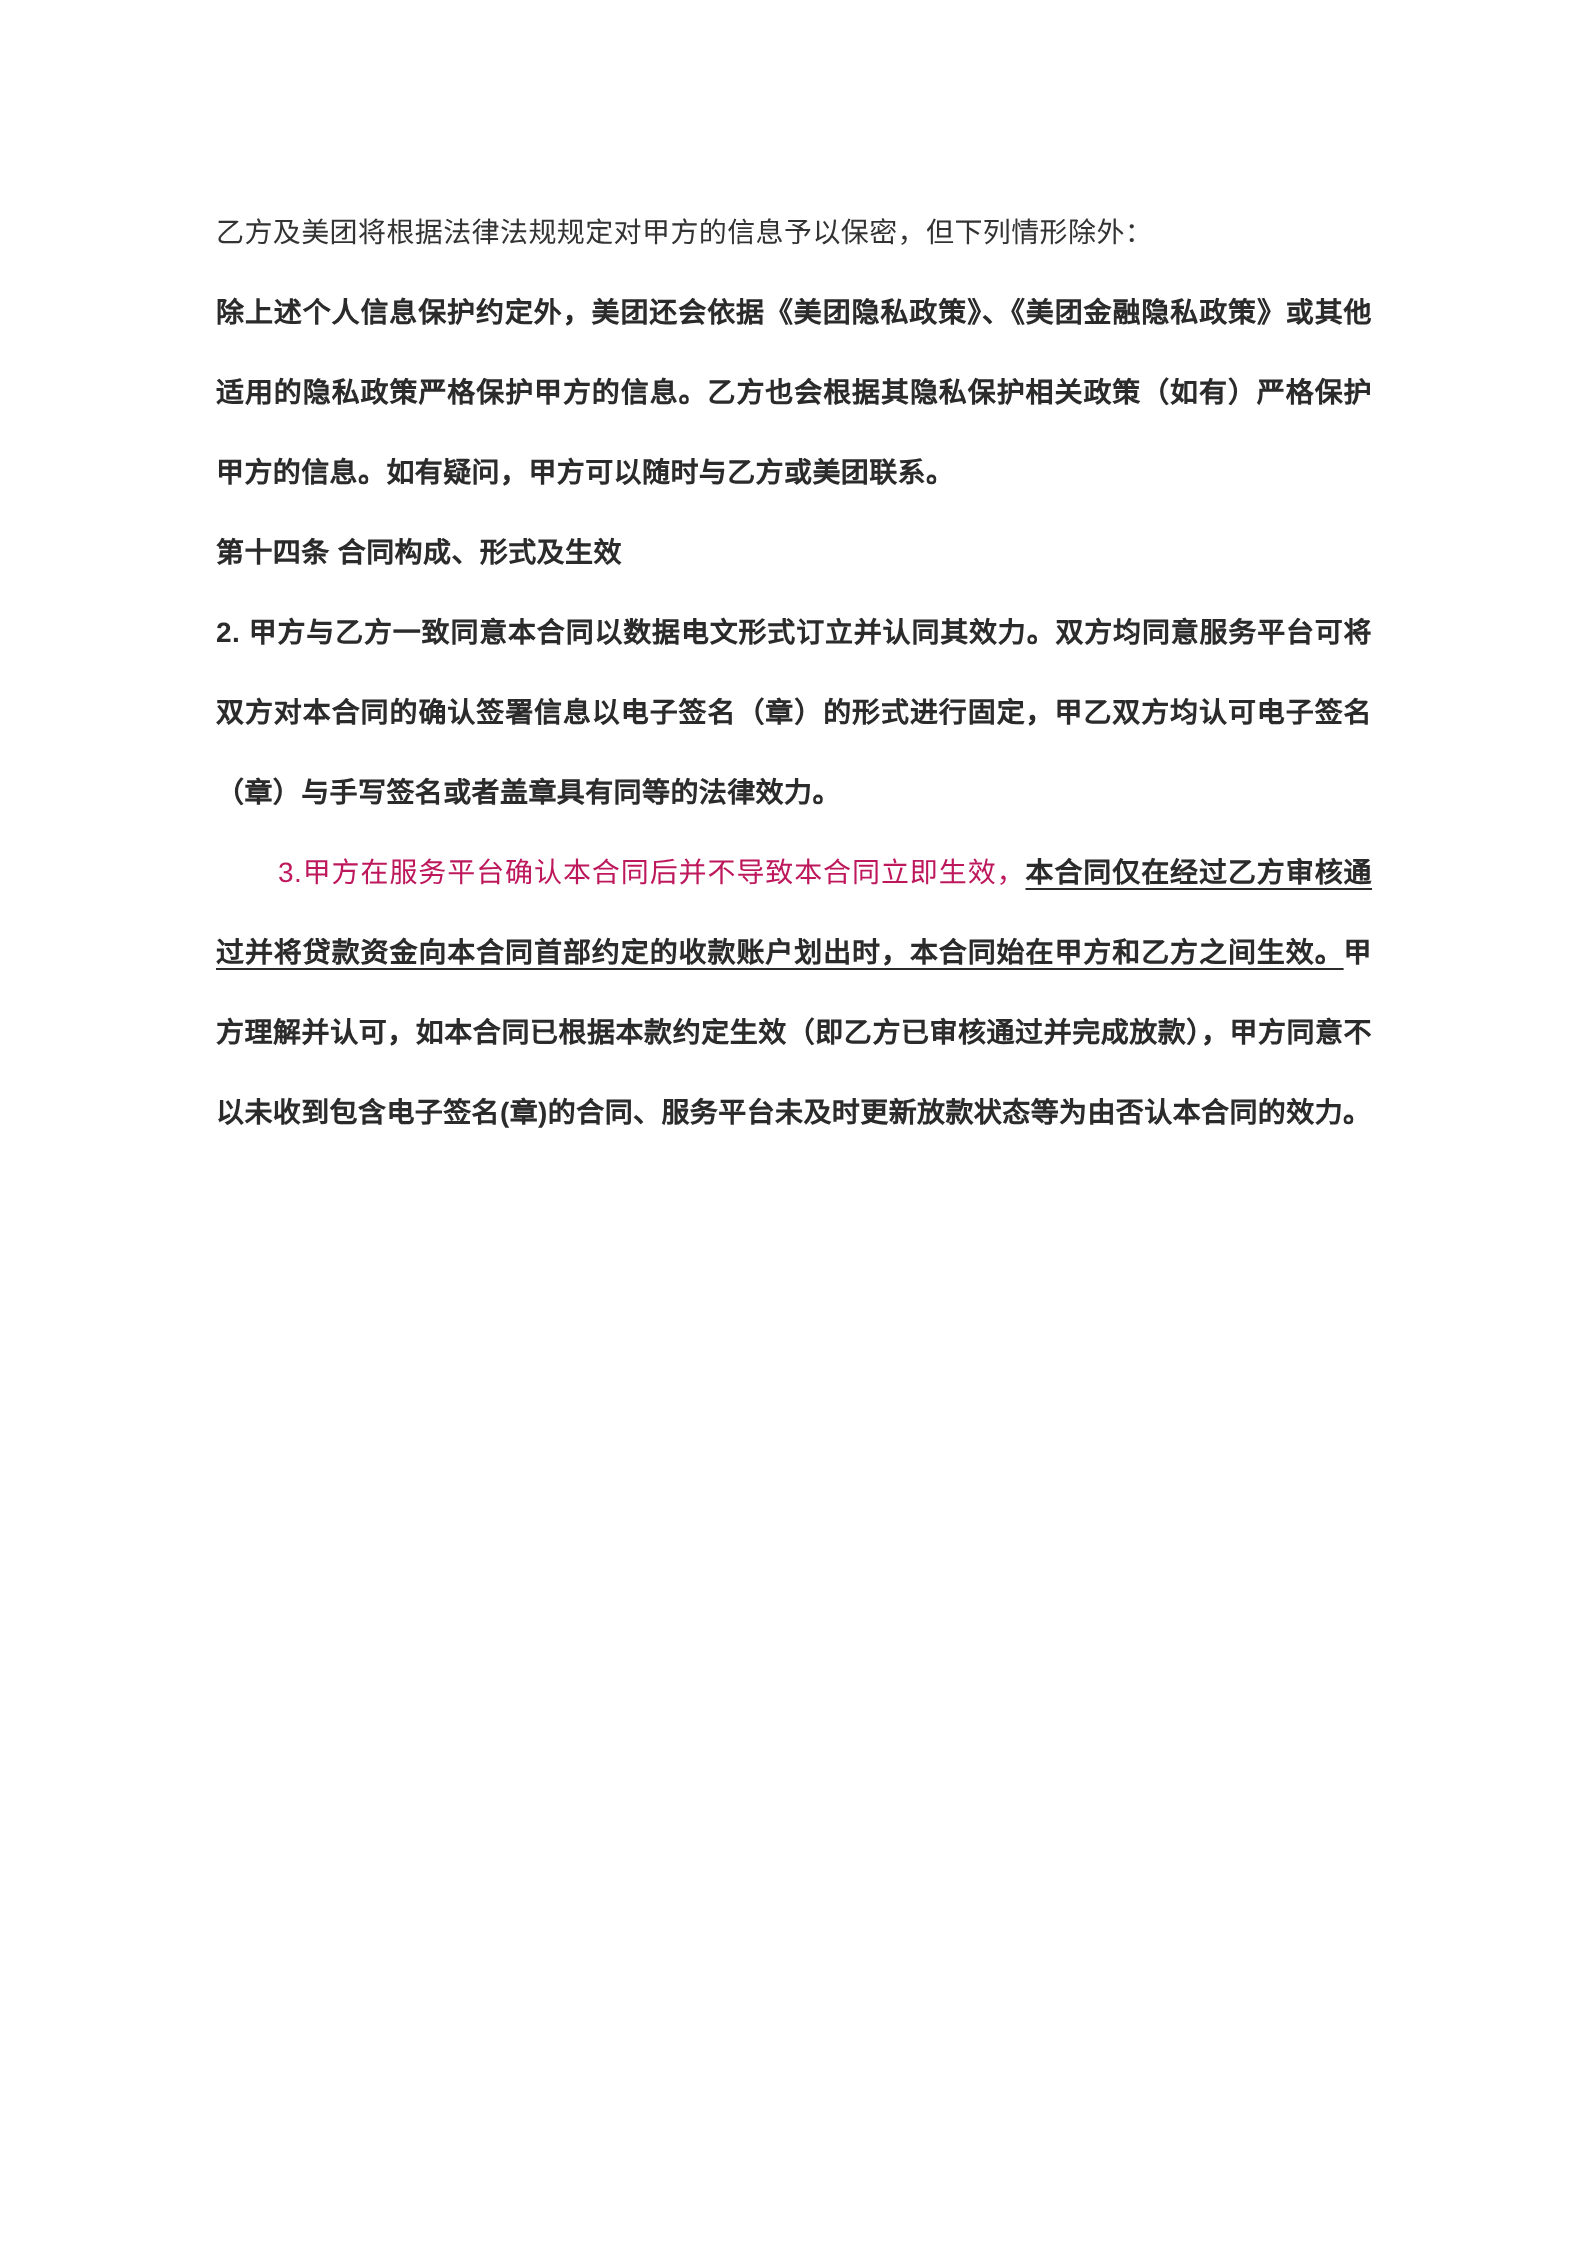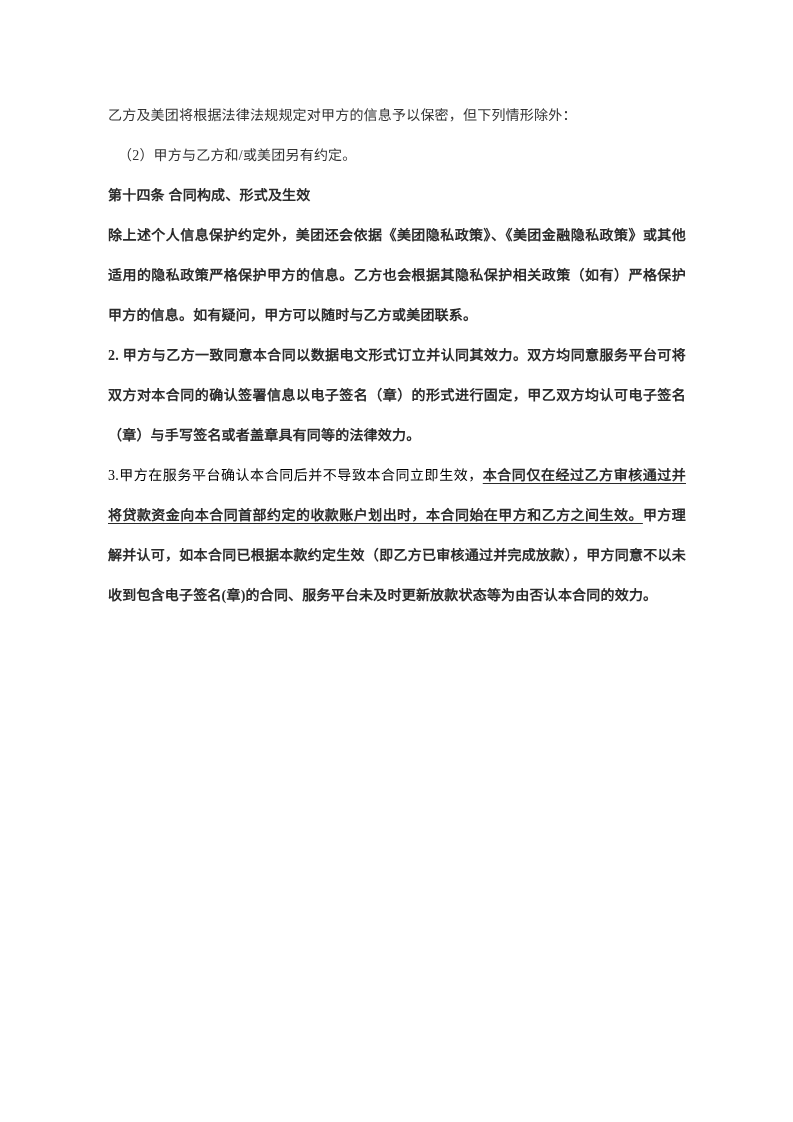--- a/index.html
+++ b/index.html
@@ -18,21 +18,20 @@
     margin: 0 auto;
     background: #ffffff;
     overflow: hidden;
     box-sizing: border-box;
   }
   .doc-body {
     position: absolute;
     left: 108px;
     top: 96px;
     width: 578px;
-    font-family: Liberation Serif, serif;
   }
   .para {
     font-size: 14px;
     line-height: 40px;
     color: #333333;
     margin: 0;
     text-align: justify;
     text-justify: inter-ideograph;
     letter-spacing: 0.2px;
     white-space: normal;
@@ -57,28 +56,28 @@
   }
   .seg-underline {
     font-weight: bold;
     color: #2b2b2b;
     text-decoration: underline;
     text-underline-offset: 3px;
     text-decoration-thickness: 1px;
   }
   .seg-plain {
     font-weight: normal;
-    color: #000000;
+    color: #be185d;
+    margin-left: 31px;
   }
 </style>
 </head>
 <body>
 
 <div class="page">
   <div class="doc-body" id="doc-body">
       <p class="para">乙方及美团将根据法律法规规定对甲方的信息予以保密，但下列情形除外：</p>
-      <p class="para indent">（2）甲方与乙方和/或美团另有约定。</p>
+      <p class="para bold">除上述个人信息保护约定外，美团还会依据《美团隐私政策》、《美团金融隐私政策》或其他适用的隐私政策严格保护甲方的信息。乙方也会根据其隐私保护相关政策（如有）严格保护甲方的信息。如有疑问，甲方可以随时与乙方或美团联系。</p>
       <p class="para heading">第十四条 合同构成、形式及生效</p>
-      <p class="para bold">除上述个人信息保护约定外，美团还会依据《美团隐私政策》、《美团金融隐私政策》或其他适用的隐私政策严格保护甲方的信息。乙方也会根据其隐私保护相关政策（如有）严格保护甲方的信息。如有疑问，甲方可以随时与乙方或美团联系。</p>
       <p class="para bold">2. 甲方与乙方一致同意本合同以数据电文形式订立并认同其效力。双方均同意服务平台可将双方对本合同的确认签署信息以电子签名（章）的形式进行固定，甲乙双方均认可电子签名（章）与手写签名或者盖章具有同等的法律效力。</p>
       <p class="para"><span class="seg-plain">3.甲方在服务平台确认本合同后并不导致本合同立即生效，</span><span class="seg-underline">本合同仅在经过乙方审核通过并将贷款资金向本合同首部约定的收款账户划出时，本合同始在甲方和乙方之间生效。</span><span class="seg-bold">甲方理解并认可，如本合同已根据本款约定生效（即乙方已审核通过并完成放款），甲方同意不以未收到包含电子签名(章)的合同、服务平台未及时更新放款状态等为由否认本合同的效力。</span></p>
     </div>
 </div>
 
 </body></html>

